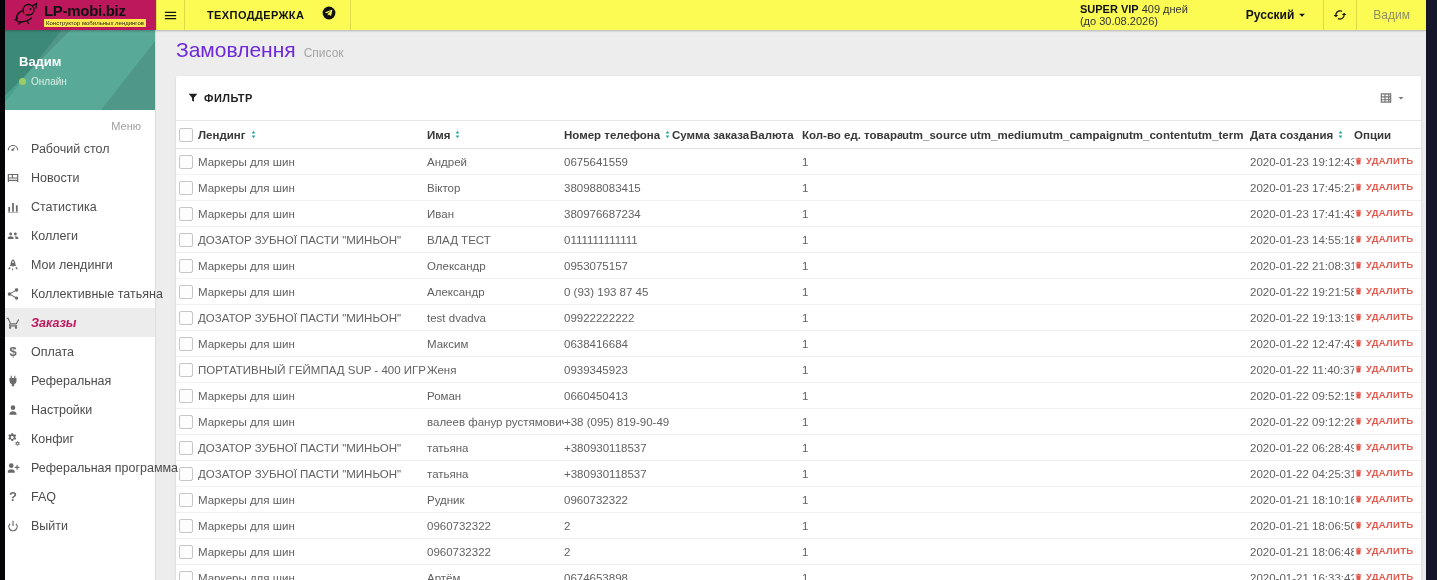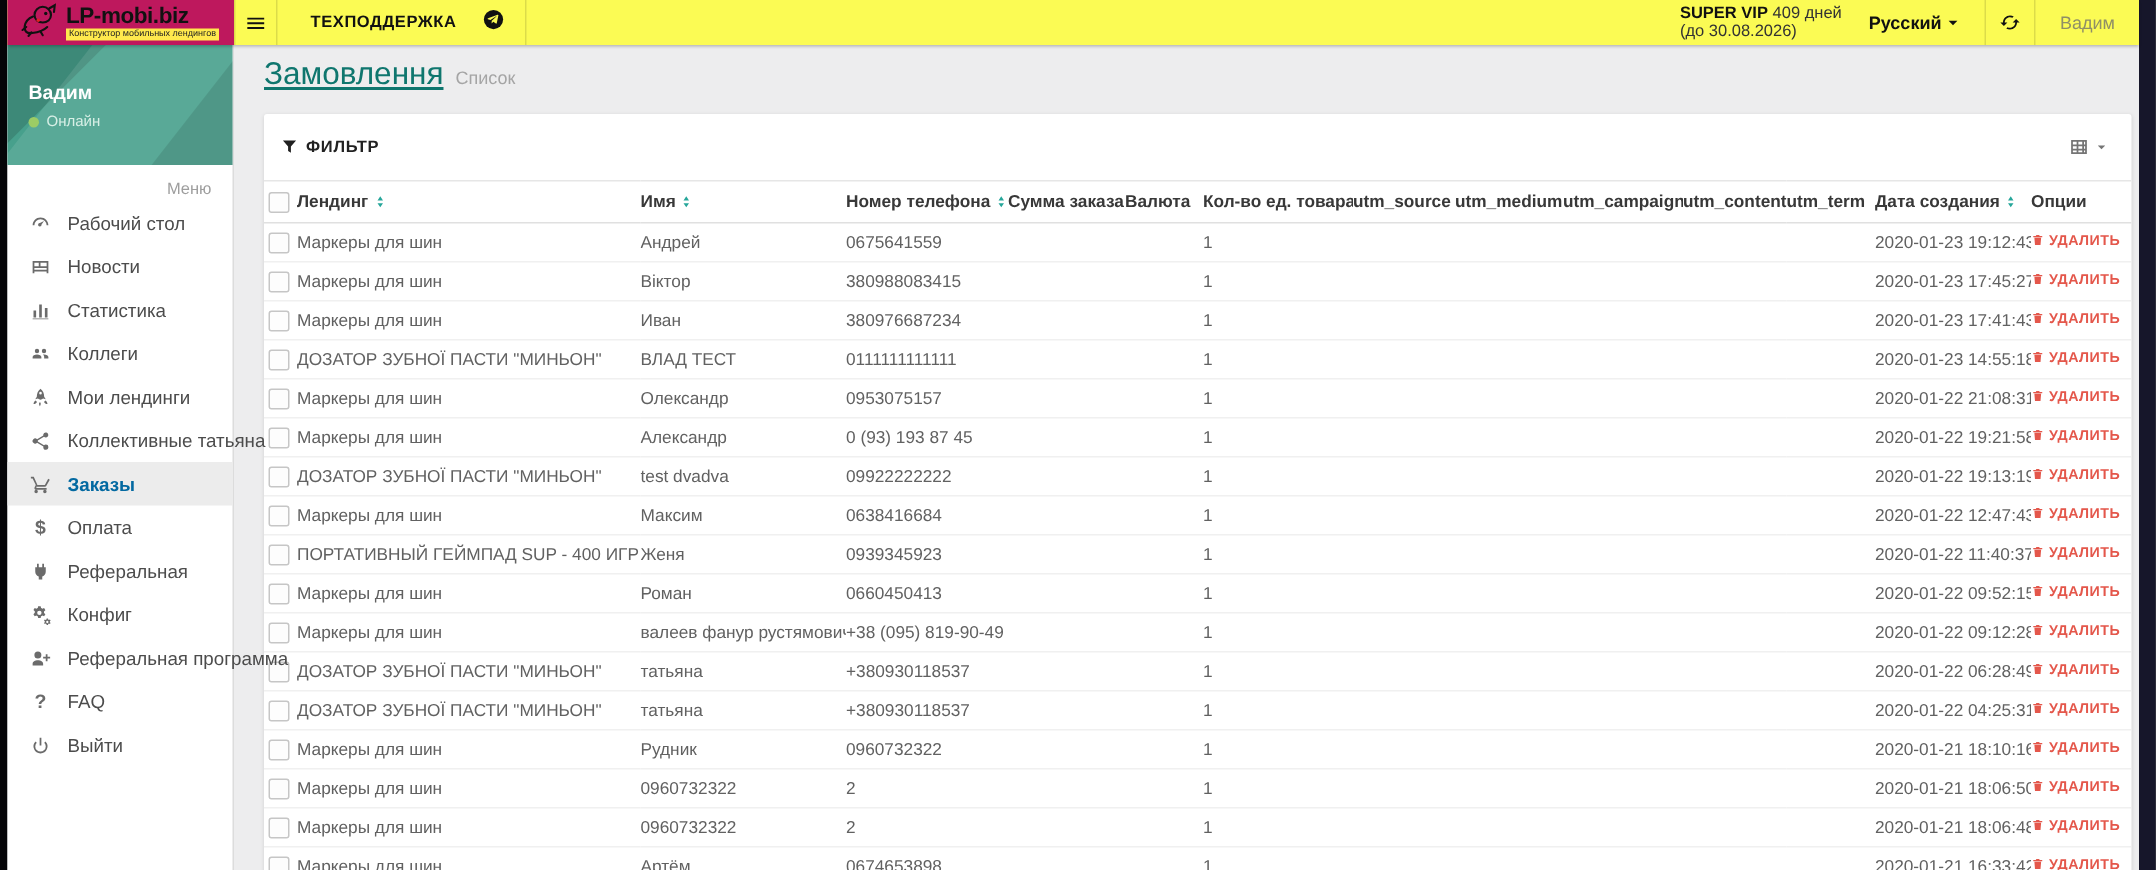--- a/index.html
+++ b/index.html
@@ -21,21 +21,21 @@
   .hamburger { width:27px; display:flex; align-items:center; justify-content:center; cursor:pointer; }
   .hamburger svg { width:15px; height:15px; fill:#111; }
   .support { display:flex; align-items:center; gap:18px; padding:0 14px 0 22px; cursor:pointer; }
   .support-label { font-size:11px; font-weight:bold; color:#111; letter-spacing:.4px; }
   .tb-spacer { flex:1; }
   .tb-right { display:flex; align-items:center; }
   .plan { display:flex; flex-direction:column; line-height:12px; padding-right:18px; }
   .plan-l1 { font-size:11px; color:#333; }
   .plan-badge { font-weight:bold; color:#111; }
   .plan-l2 { font-size:11px; color:#333; }
-  .lang { display:flex; align-items:center; font-size:12px; font-weight:bold; color:#111; padding-right:14px; cursor:pointer; }
+  .lang { display:flex; align-items:center; font-size:12px; font-weight:bold; color:#111; padding-right:14px; cursor:pointer;margin-left:40px; }
   .lang svg { width:14px; height:14px; fill:#111; margin-left:1px; }
   .tb-refresh { width:32px; height:30px; display:flex; align-items:center; justify-content:center; cursor:pointer; }
   .tb-refresh svg { width:14px; height:14px; fill:#111; }
   .tb-user { font-size:12px; color:#8f8f66; padding:0 16px; display:flex; align-items:center; cursor:pointer; }
 
   
   .sidebar { position:absolute; left:0; top:30px; width:151px; height:550px; background:#ffffff;
     border-right:1px solid #dcdcdc; z-index:10; }
   .side-head { position:relative; height:80px; background:#47a08c; overflow:hidden; }
   .side-head .poly1 { position:absolute; width:220px; height:220px; background:rgba(0,0,0,.14);
@@ -44,32 +44,32 @@
     transform:rotate(38deg); left:60px; top:-120px; }
   .side-head .poly3 { position:absolute; width:120px; height:260px; background:rgba(0,0,0,.10);
     transform:rotate(38deg); left:120px; top:-60px; }
   .side-user { position:absolute; left:14px; top:24px; z-index:2; }
   .side-user-name { color:#fff; font-size:13px; font-weight:bold; }
   .side-user-status { display:flex; align-items:center; gap:5px; margin-top:7px; }
   .status-dot { width:7px; height:7px; border-radius:50%; background:#9ccc65; }
   .status-label { color:#d8efe6; font-size:10px; }
   .menu-label { color:#9e9e9e; font-size:11px; padding:10px 14px 2px;text-align:right; }
   .menu { list-style:none; }
-  .menu li { display:flex; align-items:center; gap:10px; height:29px; padding:0 14px; cursor:pointer; }
+  .menu li { display:flex; align-items:center; gap:10px; height:29px; padding:0 0; cursor:pointer; }
   .menu li.active { background:#ececec; }
-  .menu li.active .mi-label { font-weight:bold; color:#0369a1; }
+  .menu li.active .mi-label { font-weight:bold; color:#be185d;font-style:italic; }
   .mi-icon { width:16px; height:16px; display:flex; align-items:center; justify-content:center; flex:none; }
   .mi-icon svg { width:14px; height:14px; fill:#6b6b6b; }
   .mi-glyph { font-size:13px; font-weight:bold; color:#6b6b6b; line-height:1; }
   .mi-label { font-size:12.5px; color:#4c4c4c; white-space:nowrap; }
 
   
   .main { position:absolute; left:151px; top:30px; width:1270px; height:550px; padding:8px 0 0 20px; }
   .page-head { display:flex; align-items:baseline; gap:8px; height:30px; }
-  .page-title { font-size:21px; color:#0f766e; font-weight:normal;text-decoration:underline; }
+  .page-title { font-size:21px; color:#6d28d9; font-weight:normal; }
   .page-sub { font-size:12px; color:#a5a5a5; }
   .card { margin-top:8px; width:1245px; background:#fff; border-radius:2px;
     box-shadow:0 1px 3px rgba(0,0,0,.12); height:520px; overflow:hidden; }
   .toolbar { height:44px; display:flex; align-items:center; justify-content:space-between; padding:0 14px 0 12px; }
   .filter-btn { display:flex; align-items:center; gap:6px; cursor:pointer; }
   .filter-btn svg { width:10px; height:10px; fill:#212121; }
   .filter-label { font-size:11px; font-weight:bold; color:#212121; letter-spacing:.5px; }
   .cols-btn { display:flex; align-items:center; gap:2px; cursor:pointer; }
   .cols-btn .grid-i { width:14px; height:14px; fill:#757575; }
   .cols-btn .caret-i { width:12px; height:12px; fill:#757575; }
@@ -239,20 +239,28 @@
         <span class="mi-icon">
             <svg viewBox="0 0 24 24">
               <path d="M16 7V3h-2v4h-4V3H8v4H6v5a6 6 0 0 0 4 5.7V21h4v-3.3A6 6 0 0 0 18 12V7h-2z"></path>
             </svg>
           </span>
         <span class="mi-label">Реферальная</span>
         </li>
       <li>
         <span class="mi-icon">
             <svg viewBox="0 0 24 24">
+              <path d="M12 12a4 4 0 1 0-4-4 4 4 0 0 0 4 4zm0 2c-3.3 0-6 1.7-6 4v2h12v-2c0-2.3-2.7-4-6-4z"></path>
+            </svg>
+          </span>
+        <span class="mi-label">Настройки</span>
+        </li>
+      <li>
+        <span class="mi-icon">
+            <svg viewBox="0 0 24 24">
               <path d="M9.3 2l-.4 2a6 6 0 0 0-1.6.9L5.4 4 3.9 6.4l1.6 1.3a6 6 0 0 0 0 1.8L3.9 11l1.5 2.4 1.9-.9c.5.4 1 .7 1.6.9l.4 2h2.9l.4-2c.6-.2 1.1-.5 1.6-.9l1.9.9 1.5-2.4-1.6-1.3a6 6 0 0 0 0-1.8l1.6-1.3L16.1 4l-1.9.9a6 6 0 0 0-1.6-.9l-.4-2H9.3zm1.4 5a2.5 2.5 0 1 1 0 5 2.5 2.5 0 0 1 0-5zm8.3 9l-.2 1.1-.9.5-1-.5-.9 1.3.9.8v1l-.9.8.9 1.3 1-.5.9.5.2 1.1h1.6l.2-1.1.9-.5 1 .5.9-1.3-.9-.8v-1l.9-.8-.9-1.3-1 .5-.9-.5-.2-1.1H19zm.8 2.7a1.3 1.3 0 1 1 0 2.6 1.3 1.3 0 0 1 0-2.6z"></path>
             </svg>
           </span>
         <span class="mi-label">Конфиг</span>
         </li>
       <li>
         <span class="mi-icon">
             <svg viewBox="0 0 24 24">
               <path d="M9 12a4 4 0 1 0-4-4 4 4 0 0 0 4 4zm0 2c-3.3 0-6 1.7-6 4v2h12v-2c0-2.3-2.7-4-6-4zm11-4V7h-2v3h-3v2h3v3h2v-3h3v-2h-3z"></path>
             </svg>

